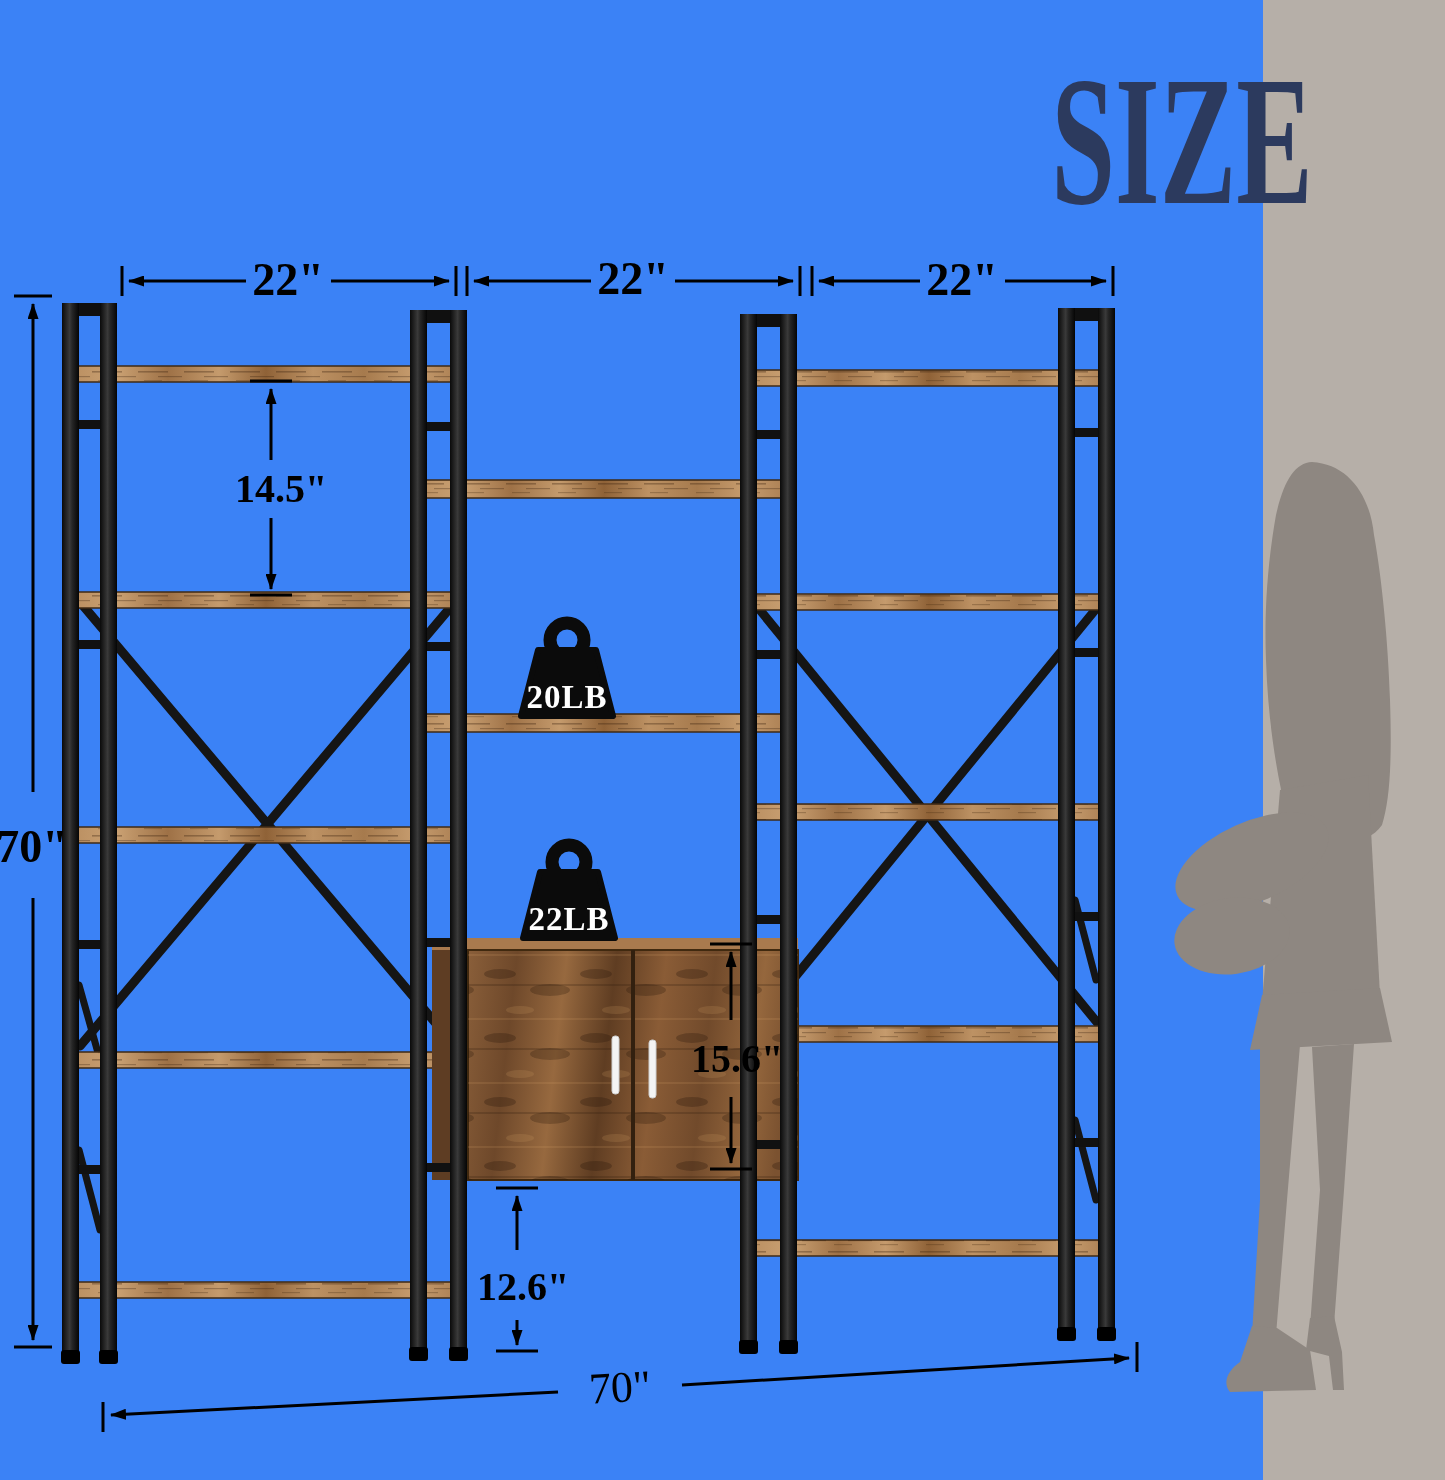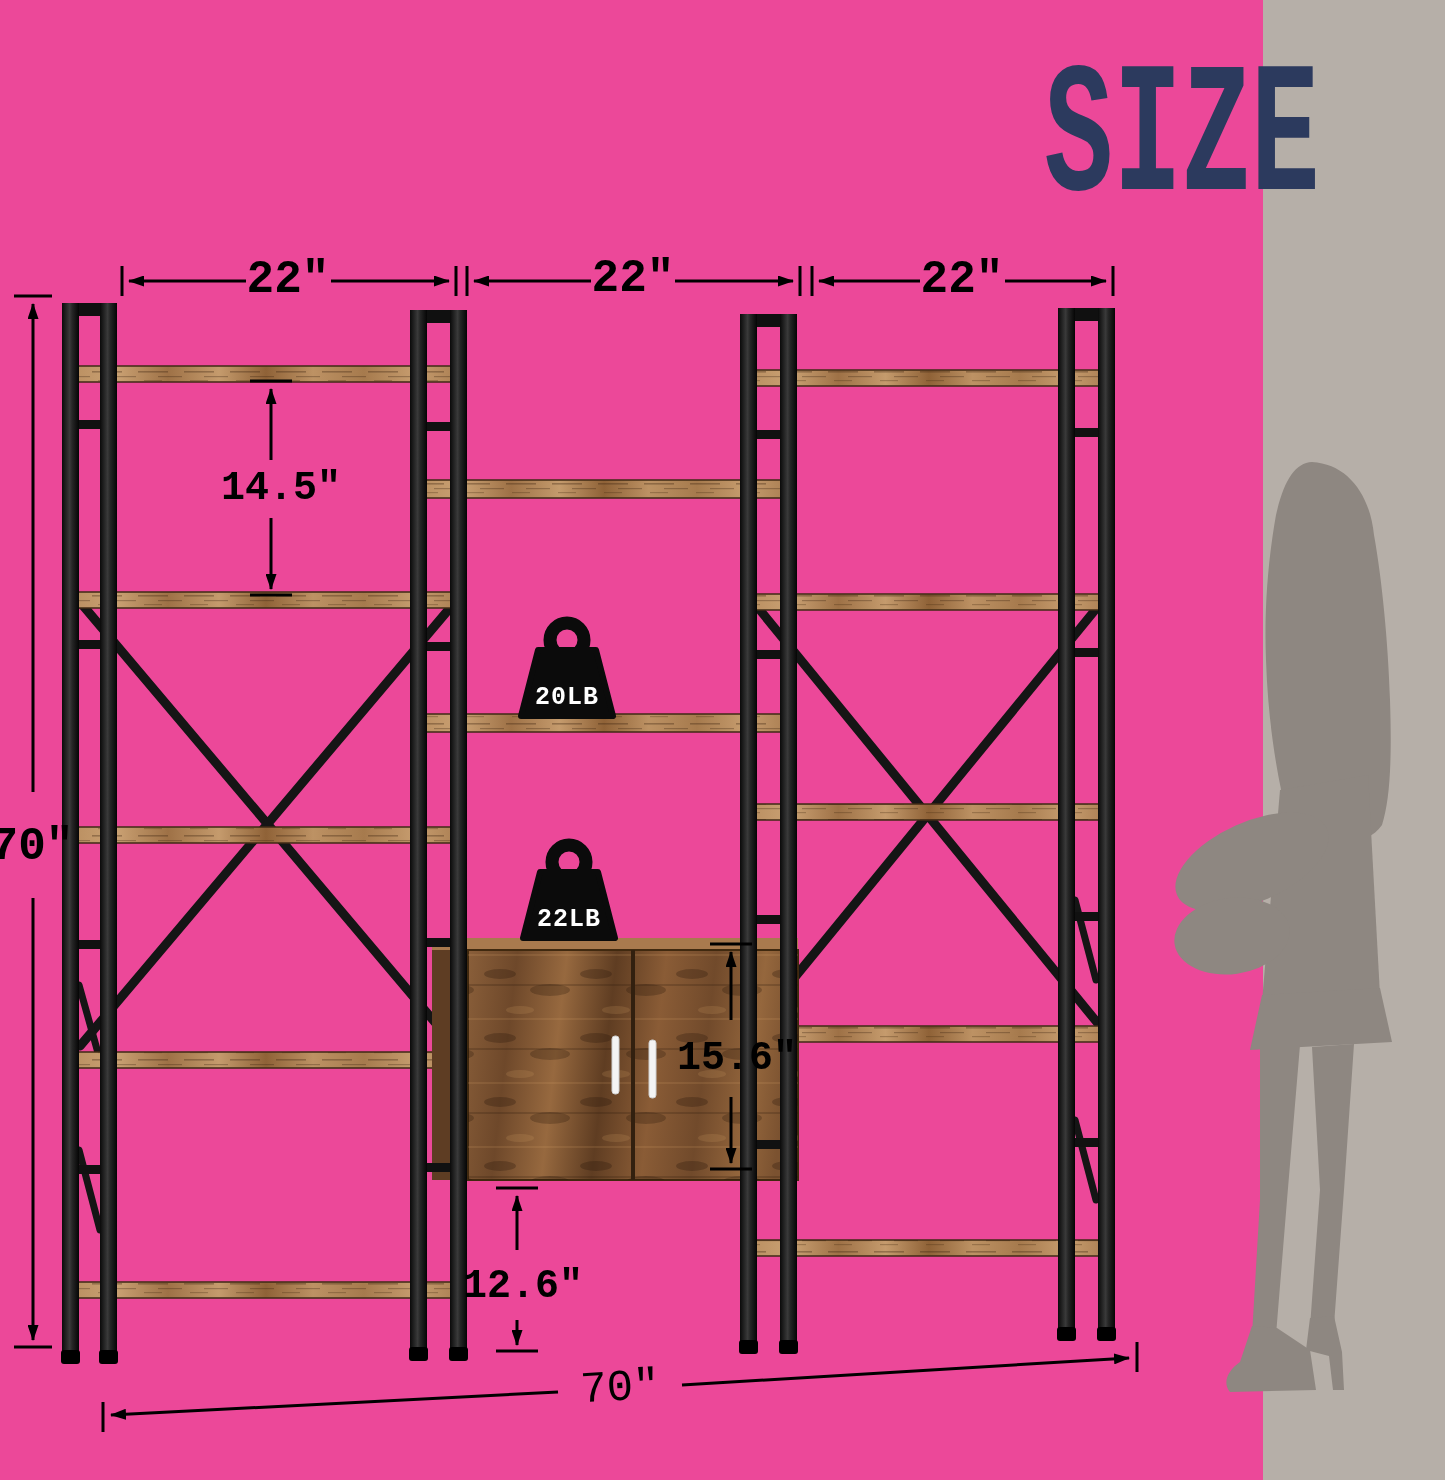--- a/index.html
+++ b/index.html
@@ -1,38 +1,38 @@
 <!DOCTYPE html>
 <html><head>
 <meta charset="utf-8">
 <style>
   html,body{margin:0;padding:0;background:#ffffff;}
-  .stage{position:relative;width:1445px;height:1480px;background:#ec4899;overflow:hidden;
-         font-family:Liberation Mono, monospace;}
+  .stage{position:relative;width:1445px;height:1480px;background:#3b82f6;overflow:hidden;
+         font-family:Liberation Serif, serif;}
   .wall-band{position:absolute;left:1263px;top:0;width:182px;height:1480px;background:#b6afa8;}
   svg.scene{position:absolute;left:0;top:0;}
   .size-title{position:absolute;left:1182px;top:140px;margin:0;
       transform:translate(-50%,-50%) scaleX(0.62);
       font-size:185px;font-weight:900;letter-spacing:0;
       color:#2c3a5e;white-space:nowrap;z-index:5;line-height:1;}
   .dim{position:absolute;transform:translate(-50%,-50%);font-weight:700;color:#000;
        white-space:nowrap;z-index:6;line-height:1;}
   .f46{font-size:46px;}
   .f40{font-size:40px;}
   .dim-70-left{left:32px;top:847px;}
   .dim-w1{left:288px;top:280px;}
   .dim-w2{left:633px;top:279px;}
   .dim-w3{left:962px;top:280px;}
   .dim-145{left:281px;top:489px;}
   .dim-156{left:737px;top:1059px;}
   .dim-126{left:523px;top:1287px;}
   .dim-70-bottom{left:620px;top:1388px;font-weight:400;font-size:44px;
       transform:translate(-50%,-50%) rotate(-3.4deg);}
   .wt-label{position:absolute;transform:translate(-50%,-50%);color:#ffffff;
-      font-weight:700;font-size:25px;z-index:6;letter-spacing:1px;line-height:1;}
+      font-weight:700;font-size:33px;z-index:6;letter-spacing:1px;line-height:1;}
   .wt-20{left:567px;top:697px;}
   .wt-22{left:569px;top:919px;text-align:right;}
 </style>
 </head>
 <body>
 
 <div class="stage">
 
   <div class="wall-band"></div>
 

